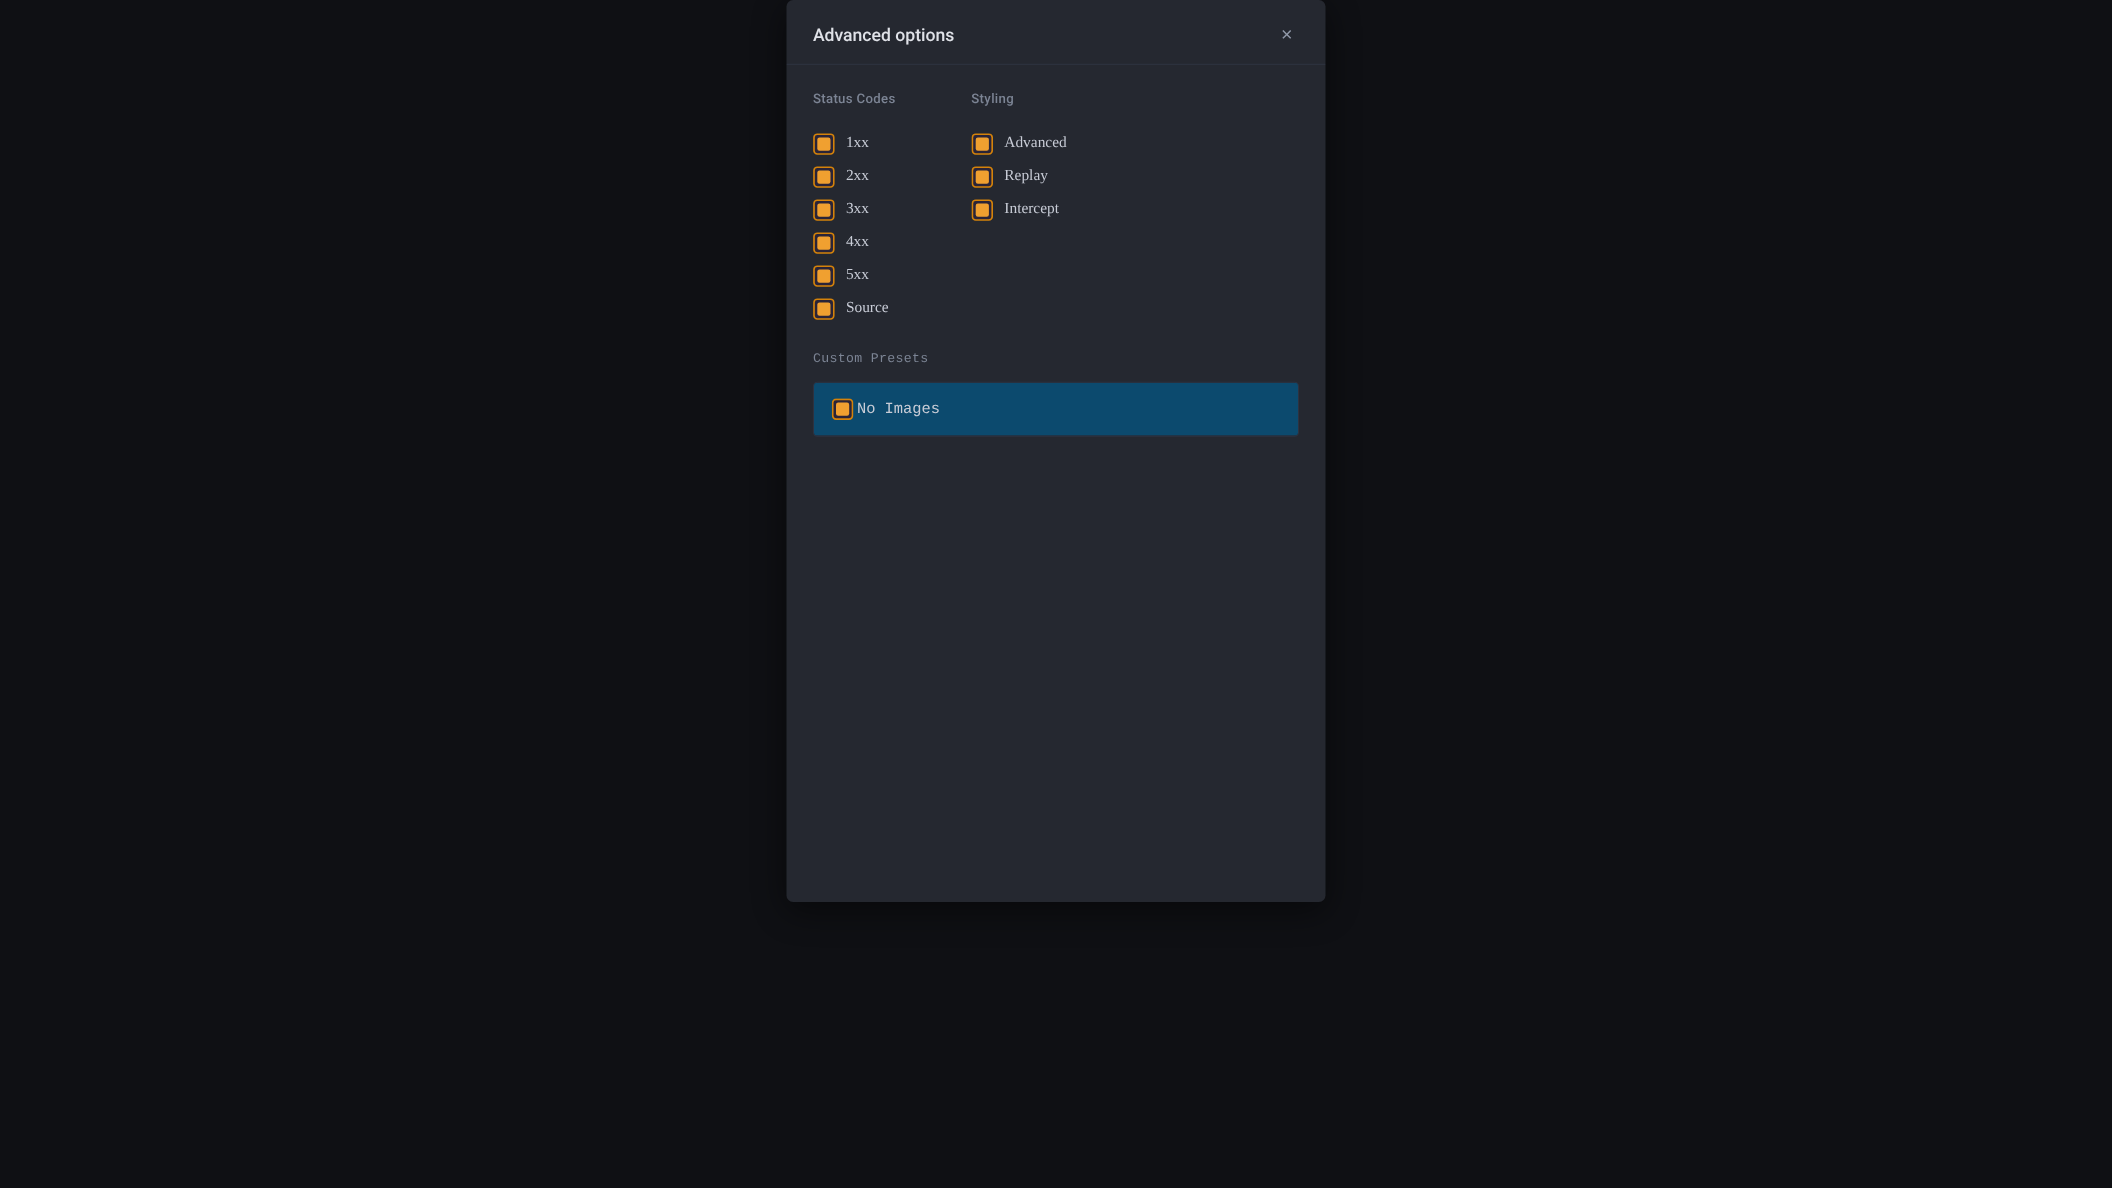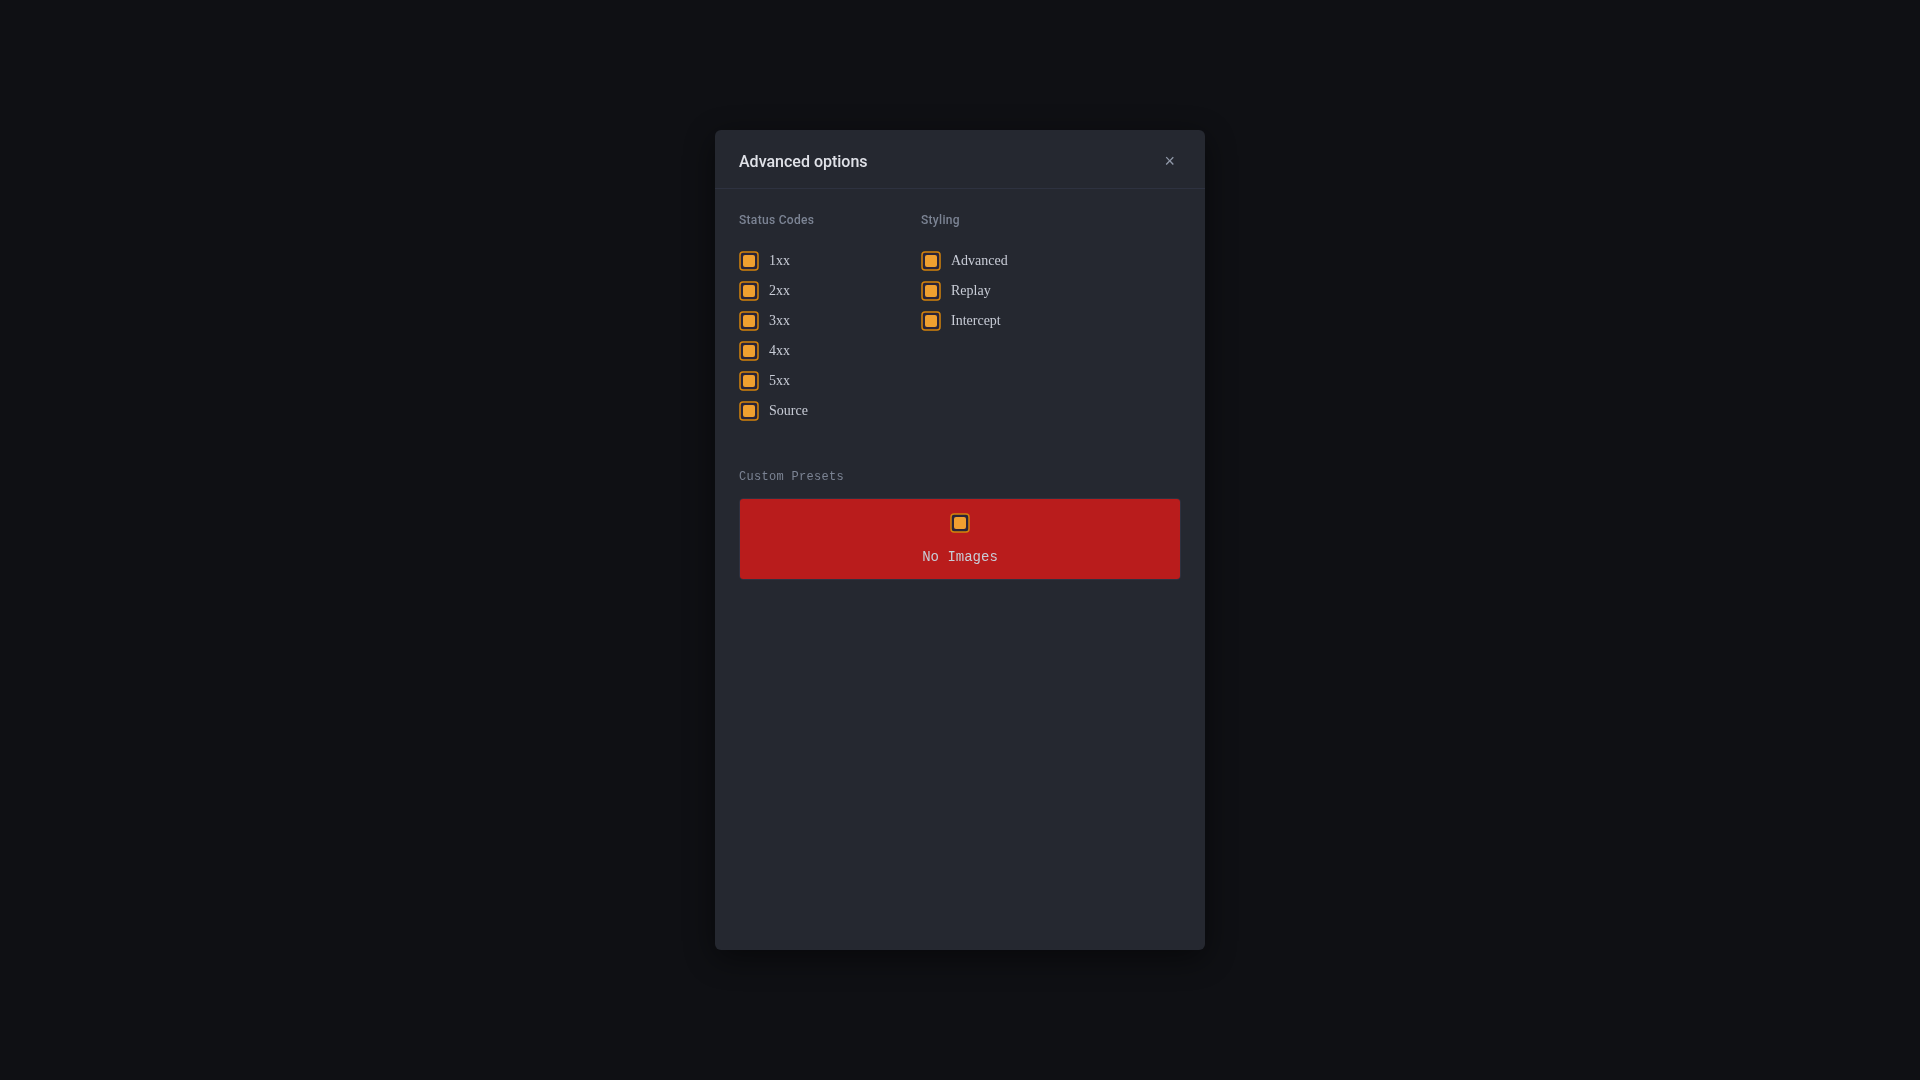--- a/index.html
+++ b/index.html
@@ -19,21 +19,21 @@
     }
 
     .overlay {
       position: fixed;
       top: 0;
       left: 0;
       width: 100%;
       height: 100%;
       background: rgba(0,0,0,0.5);
       display: flex;
-      align-items: center;
+      align-items: flex-start;
       justify-content: center;
     }
 
     .dialog {
       background: #252830;
       border-radius: 6px;
       width: 490px;
       min-height: 820px;
       box-shadow: 0 8px 32px rgba(0,0,0,0.5);
       display: flex;
@@ -73,22 +73,22 @@
     .section-title {
       color: #7c8494;
       font-size: 12px;
       font-weight: 500;
       margin-bottom: 14px;
       letter-spacing: 0.3px;
     }
 
     .columns {
       display: flex;
-      gap: 62px;
-      margin-bottom: 49px;
+      gap: 24px;
+      margin-bottom: 28px;
     }
 
     .column {
       display: flex;
       flex-direction: column;
       gap: 10px;
       min-width: 120px;
     }
 
     .checkbox-item {
@@ -125,26 +125,25 @@
 
     .preset-list {
       border: 1px solid #2e3240;
       border-radius: 4px;
       overflow: hidden;
     }
 
     .preset-item {
       display: flex;
       align-items: center;
-      gap: 16px;
+      gap: 3px;
       padding: 14px 16px;
       cursor: pointer;
-      background: #b91c1c;
+      background: #0c4a6e;
       border-bottom: 1px solid #2e3240;
-      flex-direction: column;
     }
 
     .preset-item:last-child {
       border-bottom: none;
     }
 
     .preset-label {
       color: #c8ccd6;
       font-size: 14px;
     }

